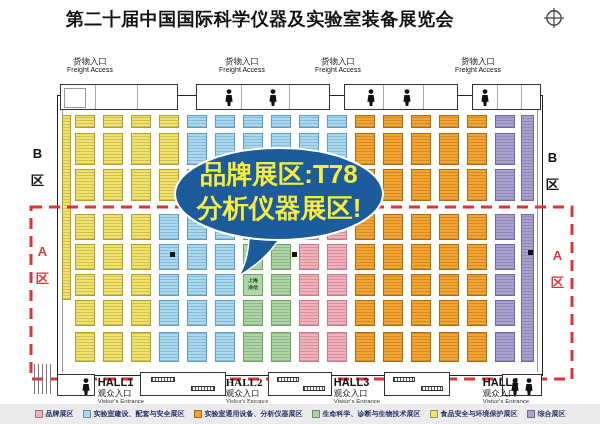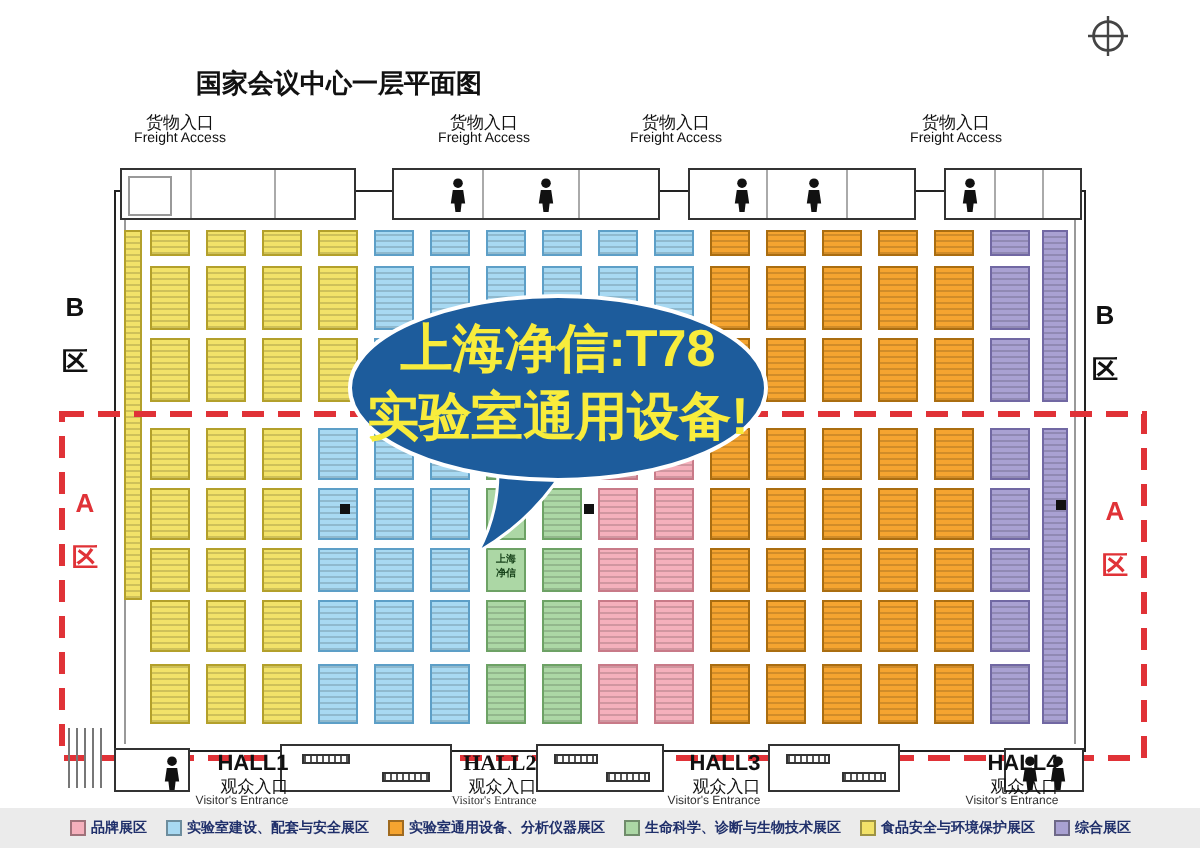--- a/index.html
+++ b/index.html
@@ -46,38 +46,38 @@
   .zone.red{color:var(--red,#e03237);}
   #dash-overlay{position:absolute;left:0;top:0;pointer-events:none;}
 
   
   .bubble-svg{position:absolute;left:0;top:0;pointer-events:none;}
   .bubble-text{position:absolute;left:180px;top:158px;width:198px;text-align:center;
                font-size:26px;line-height:1.3;font-weight:900;color:var(--bubble-text,#f8ec3c);
                letter-spacing:0;}
 
   
-  .hall-label{position:absolute;top:376px;transform:translateX(-50%);text-align:right;line-height:1.15;}
+  .hall-label{position:absolute;top:376px;transform:translateX(-50%);text-align:left;line-height:1.15;}
   .hall-label .nm{font-size:11px;font-weight:bold;display:block;}
   .hall-label .cn{font-size:8.5px;display:block;}
   .hall-label .en{font-size:6px;display:block;color:#333;}
 
   
   .legend{position:absolute;left:0;top:404px;width:600px;height:20px;background:#ebebeb;
           display:flex;align-items:center;justify-content:center;gap:9px;}
   .legend-item{display:flex;align-items:center;gap:3px;}
   .legend-sq{width:8px;height:8px;border:1px solid rgba(0,0,0,.35);box-sizing:border-box;}
   .legend-label{font-size:7px;color:#20306b;font-weight:bold;white-space:nowrap;}
 </style>
 <style>.cat-brand{background-color:#f5b0bc;border-color:#c87a88;}.cat-lab{background-color:#a8d9f2;border-color:#5d9fc7;}.cat-instrument{background-color:#f5a430;border-color:#aa6d10;}.cat-life{background-color:#acd7a5;border-color:#6da265;}.cat-food{background-color:#f2e269;border-color:#b3a02b;}.cat-comprehensive{background-color:#a9a1d2;border-color:#7168a3;}</style></head>
 <body>
 
 <div id="stage">
 
-  <div class="venue">国家会议中心一层平面图</div>
+  <div class="title">第二十届中国国际科学仪器及实验室装备展览会</div>
   <svg class="compass" width="22" height="22" viewBox="0 0 22 22">
     <circle cx="11" cy="11" r="7.2" fill="none" stroke="#444" stroke-width="1.4"></circle>
     <line x1="11" y1="1" x2="11" y2="21" stroke="#444" stroke-width="1.2"></line>
     <line x1="1" y1="11" x2="21" y2="11" stroke="#444" stroke-width="1.2"></line>
   </svg>
 
   <div id="freight-row">
       <div class="freight" style="left: 90px;">
         <span class="cn">货物入口</span>
         <span class="en">Freight Access</span>
@@ -279,22 +279,22 @@
   <div class="zone" style="left:31px;top:146px">B区</div>
   <div class="zone" style="left:546px;top:150px">B区</div>
   <div class="zone red" style="left:36px;top:244px">A区</div>
   <div class="zone red" style="left:551px;top:248px">A区</div>
 
   <svg class="bubble-svg" width="600" height="424">
     <path d="M248 224 Q252 252 239 276 Q270 258 286 228 Z" style="fill:var(--bubble,#1d5c9c)" stroke="#fff" stroke-width="1.5"></path>
     <ellipse cx="279" cy="194" rx="104" ry="46" style="fill:var(--bubble,#1d5c9c)" stroke="#fff" stroke-width="2"></ellipse>
   </svg>
   <div class="bubble-text">
-    <span>上海净信:T78</span><br>
-    <span>实验室通用设备!</span>
+    <span>品牌展区:T78</span><br>
+    <span>分析仪器展区!</span>
   </div>
 
   <div class="stairs"></div>
   <div class="building" style="left:57px;top:374px;width:38px;height:22px">
     <svg class="person" style="left:24px;top:3px">
         <use href="#person"></use>
       </svg>
   </div>
   <div class="building" style="left:140px;top:372px;width:86px;height:24px">
     <span class="esc" style="left:10px;top:4px;width:24px"></span>

